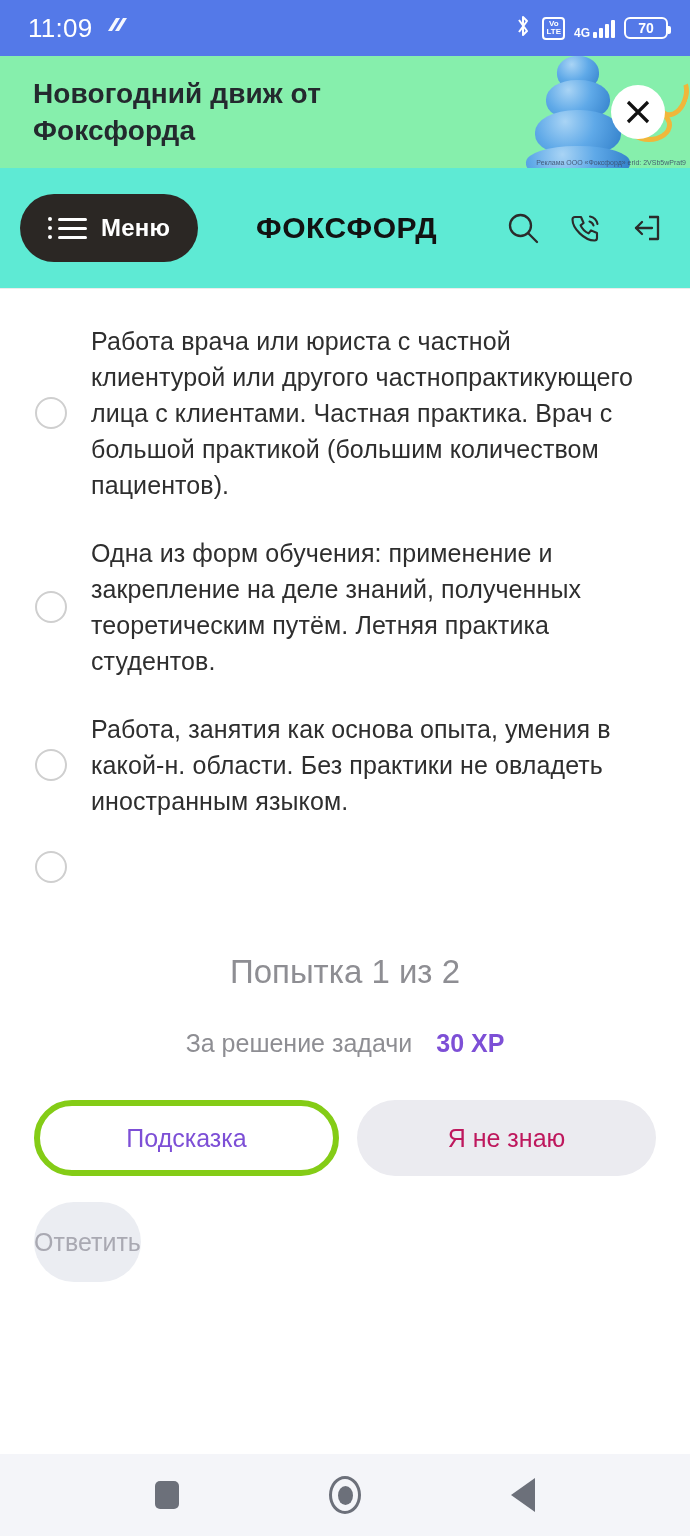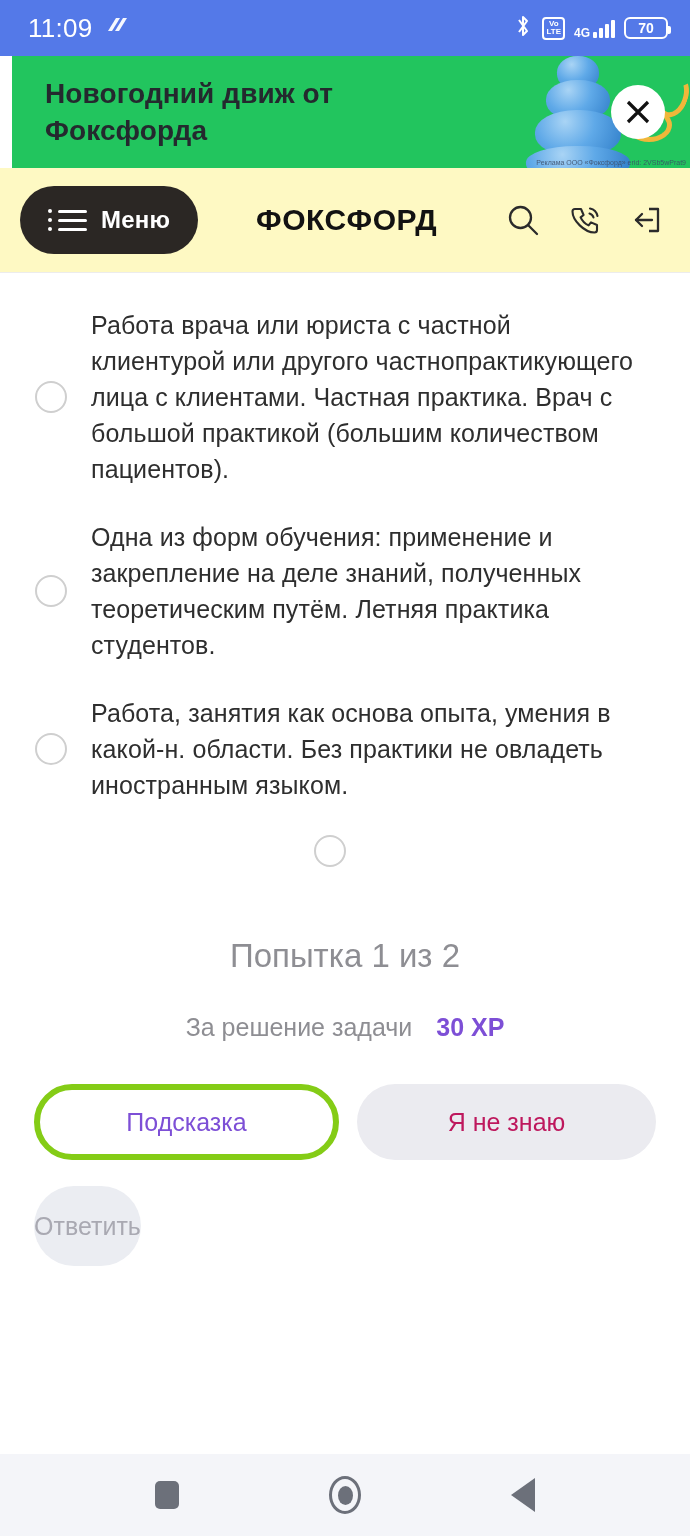--- a/index.html
+++ b/index.html
@@ -34,22 +34,22 @@
     display: flex; align-items: center; justify-content: center; position: relative;
   }
   .battery:after {
     content:""; position:absolute; right:-5px; top:7px; width:3px; height:8px;
     background:#fff; border-radius: 0 2px 2px 0;
   }
   .battery span { color:#fff; font-size: 14px; font-weight: 600; }
 
   
   .ad {
-    position: relative; height: 112px; background: #22c55e; overflow: hidden;
-    display: flex; align-items: center; margin-left: 12px;
+    position: relative; height: 112px; background: #86efac; overflow: hidden;
+    display: flex; align-items: center;
   }
   .ad-text {
     padding-left: 33px; font-size: 28px; font-weight: 700; color: #24292e;
     line-height: 37px; max-width: 430px; letter-spacing: .1px;
   }
   .ad-art { position: absolute; right: 0; top: 0; bottom: 0; width: 185px; overflow: hidden; }
   .tree { position:absolute; right: 52px; bottom: -6px; }
   .tree-l {
     position:absolute; left:50%; transform:translateX(-50%);
     border-radius: 48% 48% 46% 46%;
@@ -64,21 +64,21 @@
     width: 54px; height: 54px; border-radius: 50%; background: #ffffff;
     display: flex; align-items: center; justify-content: center; z-index: 5;
   }
   .ad-legal {
     position:absolute; right: 4px; bottom: 2px; z-index: 6;
     font-size: 7px; color: #3a4a66; white-space: nowrap; opacity: .85;
   }
 
   
   .site-header {
-    height: 105px; background:#fef9c3; display:flex; align-items:center;
+    height: 121px; background:#5eead4; display:flex; align-items:center;
     padding: 0 25px 0 20px; border-bottom: 1px solid #ececec;
   }
   .menu-btn {
     background: #2b2724; color:#fff; border-radius: 40px;
     height: 68px; padding: 0 28px; display:flex; align-items:center; gap:14px;
     border: none; cursor: pointer;
   }
   .menu-icon { display:flex; flex-direction:column; gap:5px; }
   .menu-icon span { display:flex; align-items:center; gap:6px; }
   .menu-icon b { width:4px; height:4px; background:#fff; border-radius:50%; display:block; }
@@ -86,21 +86,21 @@
   .menu-label { font-size: 24px; font-weight: 700; letter-spacing:.2px; }
   .brand {
     flex: 1; text-align:center; font-size: 30px; font-weight: 900;
     letter-spacing: .5px; color: #121212; margin-left: -10px;
   }
   .hdr-icons { display:flex; align-items:center; gap: 26px; }
   .hdr-icons svg { display:block; cursor:pointer; }
 
   
   .options { padding: 18px 0 0 0; }
-  .option { display:flex; align-items:center; padding: 16px 42px 16px 0; justify-content: center; }
+  .option { display:flex; align-items:center; padding: 16px 42px 16px 0; }
   .radio {
     flex: 0 0 auto; width: 32px; height: 32px; border-radius:50%;
     border: 2px solid #cfcfcf; background:#fff; margin-left: 35px; margin-right: 24px;
     cursor: pointer;
   }
   .opt-text {
     font-size: 25px; line-height: 36px; color: #2e2e2e; letter-spacing: .1px;
   }
 
   

